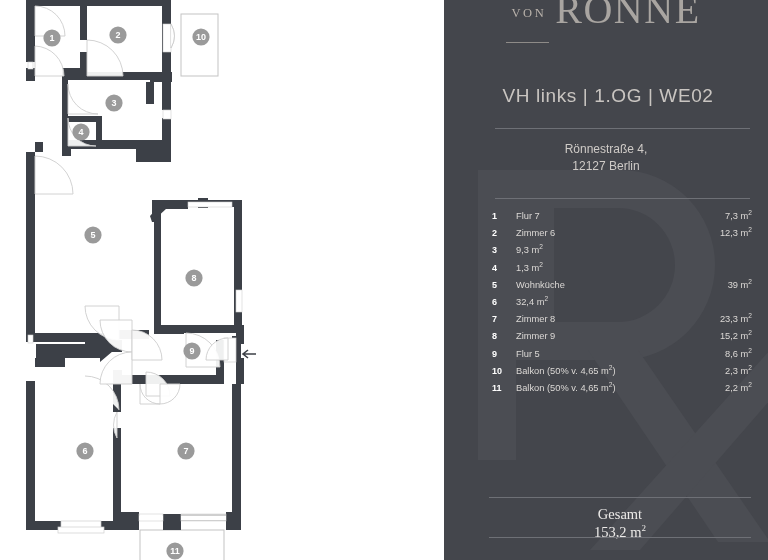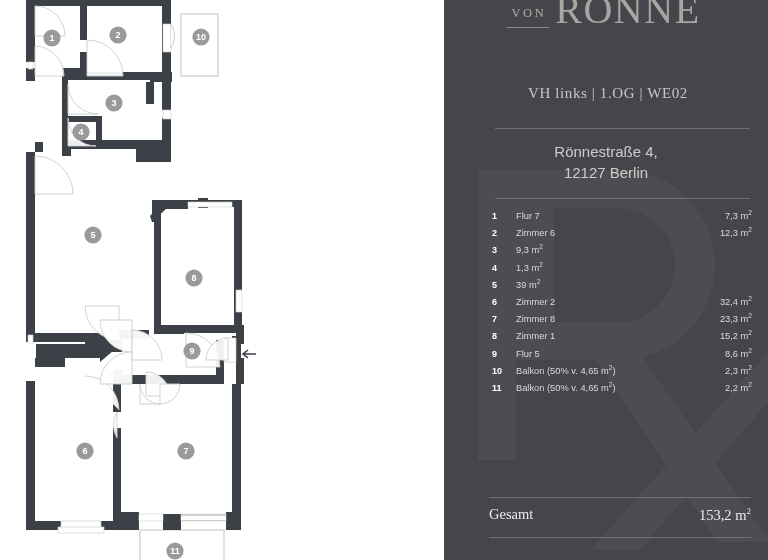--- a/index.html
+++ b/index.html
@@ -46,62 +46,62 @@
     display:inline-flex;
     align-items:baseline;
     gap:9px;
   }
   .logo-von {
     font-family:"Liberation Serif", serif;
     font-size:12.5px;
     letter-spacing:2.6px;
     color:#b9b2ab;
     position:relative;
-    padding-bottom:5px;
+    padding-bottom:20px;
     transform:translateY(-6px);
   }
   .logo-von::after {
     content:"";
     position:absolute;
     left:-5px; right:-3px; bottom:-2px;
     height:1.5px;
     background:#8e8b88;
   }
   .logo-main {
     font-family:"Liberation Serif", serif;
     font-size:40px;
     letter-spacing:1.5px;
     color:#a9a5a1;
     font-weight:400;
   }
 
   .subtitle {
     position:absolute; left:4px; right:0; top:85px;
     text-align:center;
-    font-family:Liberation Serif, serif;
-    font-size:15px;
+    font-family:Liberation Sans, sans-serif;
+    font-size:19px;
     color:#c9c5c1;
     letter-spacing:0.6px;
   }
 
   .rule {
     position:absolute;
     left:495px; width:255px;
     height:1px;
     background:#6e7076;
   }
   .rule-top    { top:128px; left:51px; width:255px; }
   .rule-list   { top:198px; left:51px; width:255px; }
   .rule-gesamt-top { top:497px; left:45px; width:262px; }
   .rule-gesamt-bot { top:537px; left:45px; width:262px; }
 
   .address {
     position:absolute; left:0; right:0; top:141px;
     text-align:center;
-    font-size:15px;
+    font-size:12px;
     line-height:1.42;
     color:#cfcbc7;
   }
 
   
   #room-list {
     position:absolute;
     left:48px; top:209px;
     width:260px;
   }
@@ -120,24 +120,25 @@
     color:#ffffff;
     flex:0 0 24px;
   }
   .room-name { flex:1 1 auto; white-space:nowrap; }
   .room-area { flex:0 0 auto; text-align:right; white-space:nowrap; }
   .room-area sup, .room-name sup { font-size:6.6px; }
 
   #gesamt-row {
     position:absolute;
     left:45px; top:506px; width:262px;
-    display:flex; align-items:flex-start; justify-content:space-between;
+    display:flex; align-items:center; justify-content:space-between;
     font-family:"Liberation Serif", serif;
     font-size:14.5px;
     color:#eceae8;
+    flex-direction:column;
   }
   #gesamt-row sup { font-size:9px; }
 
   
   .marker-txt {
     font-family:"Liberation Sans", sans-serif;
     font-size:9px;
     font-weight:bold;
     fill:#ffffff;
   }
@@ -399,35 +400,35 @@
           <div class="room-row">
             <span class="room-num">3</span>
             <span class="room-area">9,3 m<sup>2</sup></span>
           </div>
           <div class="room-row">
             <span class="room-num">4</span>
             <span class="room-area">1,3 m<sup>2</sup></span>
           </div>
           <div class="room-row">
             <span class="room-num">5</span>
+            <span class="room-name">Wohnküche</span>
             <span class="room-area">39 m<sup>2</sup></span>
           </div>
           <div class="room-row">
             <span class="room-num">6</span>
-            <span class="room-name">Zimmer 2</span>
             <span class="room-area">32,4 m<sup>2</sup></span>
           </div>
           <div class="room-row">
             <span class="room-num">7</span>
             <span class="room-name">Zimmer 8</span>
             <span class="room-area">23,3 m<sup>2</sup></span>
           </div>
           <div class="room-row">
             <span class="room-num">8</span>
-            <span class="room-name">Zimmer 1</span>
+            <span class="room-name">Zimmer 9</span>
             <span class="room-area">15,2 m<sup>2</sup></span>
           </div>
           <div class="room-row">
             <span class="room-num">9</span>
             <span class="room-name">Flur 5</span>
             <span class="room-area">8,6 m<sup>2</sup></span>
           </div>
           <div class="room-row">
             <span class="room-num">10</span>
             <span class="room-name">Balkon (50% v. 4,65 m<sup>2</sup>)</span>

